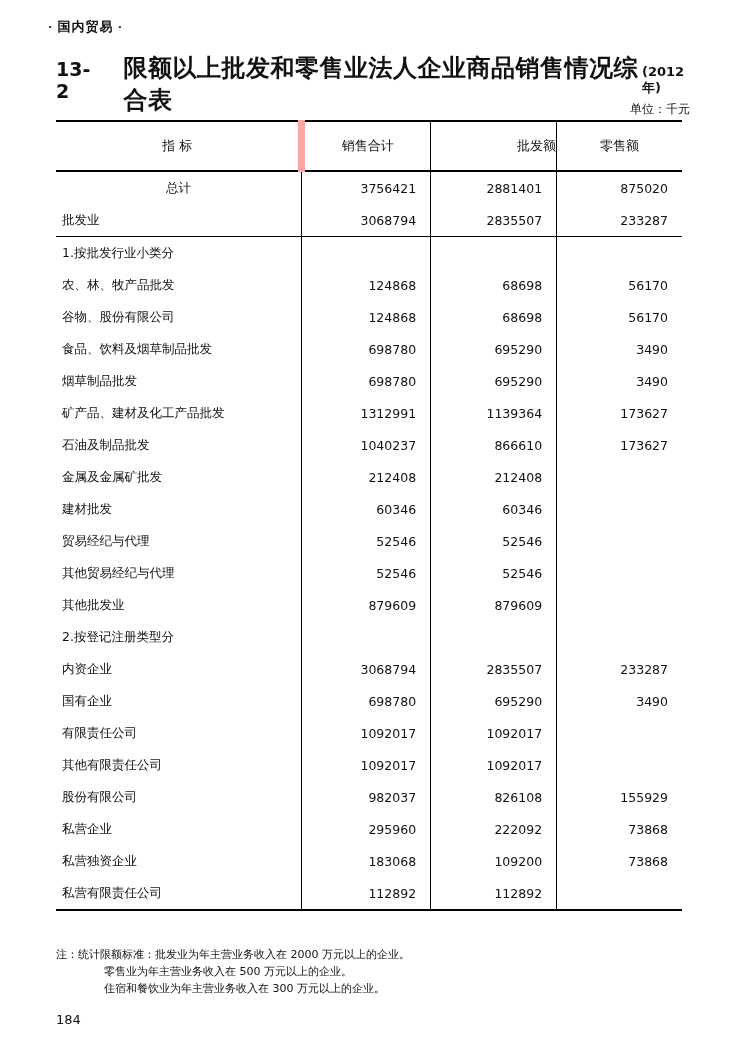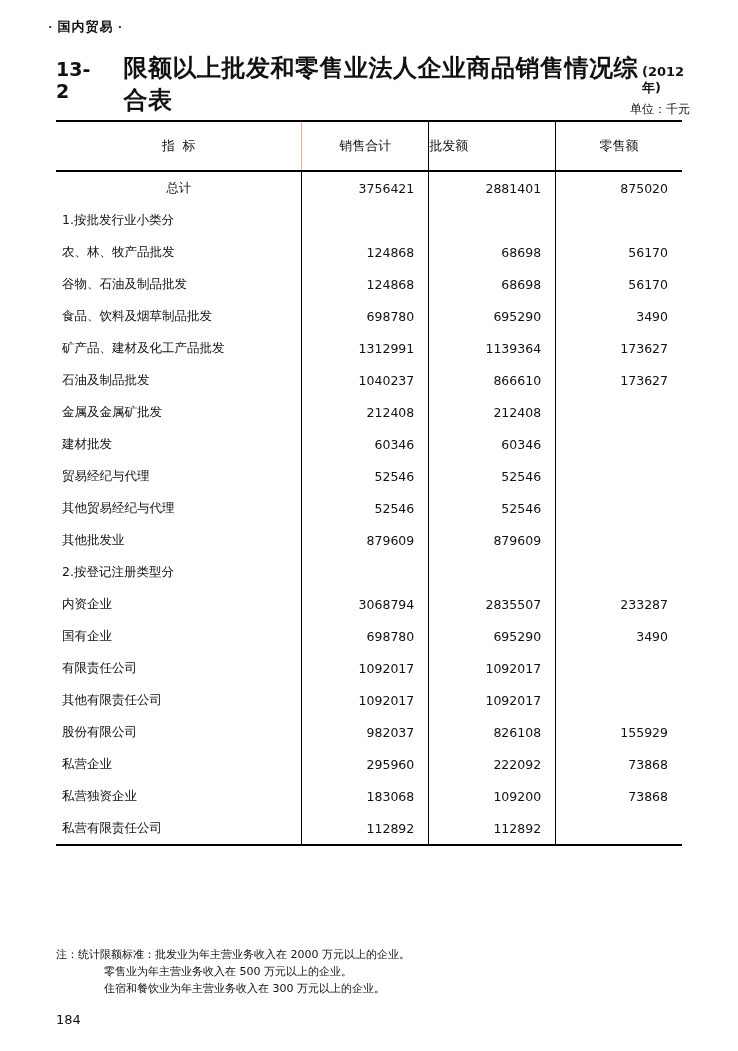--- a/index.html
+++ b/index.html
@@ -80,22 +80,21 @@
   }
   
   .frame-top {
     border-top: 2px solid #000;
   }
   .head-sep {
     border-bottom: 2px solid #000;
   }
   .col-ind {
     width: 246px;
-    border-right: 1px solid #fca5a5;
-    font-family: Liberation Mono, monospace;
+    border-right: 7px solid #fca5a5;
   }
   .col-num {
     width: 126px;
     text-align: right;
   }
   .col-num.bordered {
     border-right: 1px solid #000;
   }
   thead td {
     height: 48px;
@@ -176,51 +175,63 @@
     <span class="title-year">(2012年)</span>
   </div>
 
   <div class="unit-row">单位：千元</div>
 
   <table class="maintable">
     <thead>
       <tr class="frame-top head-sep">
         <td class="col-ind ind-head">指          标</td>
         <td class="col-num bordered" style="text-align:center">销售合计</td>
-        <td class="col-num bordered" style="text-align:left">批发额</td>
+        <td class="col-num bordered" style="text-align:right">批发额</td>
         <td class="col-num" style="text-align:center">零售额</td>
       </tr>
     </thead>
     <tbody id="tbody">
         <tr class="total row-sep">
           <td class="label ">总计</td>
           <td class="value bordered">3756421</td>
           <td class="value bordered">2881401</td>
           <td class="value">875020</td>
         </tr>
+        <tr class="row-sep">
+          <td class="label ind-0">批发业</td>
+          <td class="value bordered">3068794</td>
+          <td class="value bordered">2835507</td>
+          <td class="value">233287</td>
+        </tr>
         <tr>
           <td class="label ind-1">1.按批发行业小类分</td>
           <td class="value bordered"></td>
           <td class="value bordered"></td>
           <td class="value"></td>
         </tr>
         <tr>
           <td class="label ind-2">农、林、牧产品批发</td>
           <td class="value bordered">124868</td>
           <td class="value bordered">68698</td>
           <td class="value">56170</td>
         </tr>
         <tr>
-          <td class="label ind-3">谷物、石油及制品批发</td>
+          <td class="label ind-3">谷物、股份有限公司</td>
           <td class="value bordered">124868</td>
           <td class="value bordered">68698</td>
           <td class="value">56170</td>
         </tr>
         <tr>
           <td class="label ind-2">食品、饮料及烟草制品批发</td>
+          <td class="value bordered">698780</td>
+          <td class="value bordered">695290</td>
+          <td class="value">3490</td>
+        </tr>
+        <tr>
+          <td class="label ind-3">烟草制品批发</td>
           <td class="value bordered">698780</td>
           <td class="value bordered">695290</td>
           <td class="value">3490</td>
         </tr>
         <tr>
           <td class="label ind-2">矿产品、建材及化工产品批发</td>
           <td class="value bordered">1312991</td>
           <td class="value bordered">1139364</td>
           <td class="value">173627</td>
         </tr>

